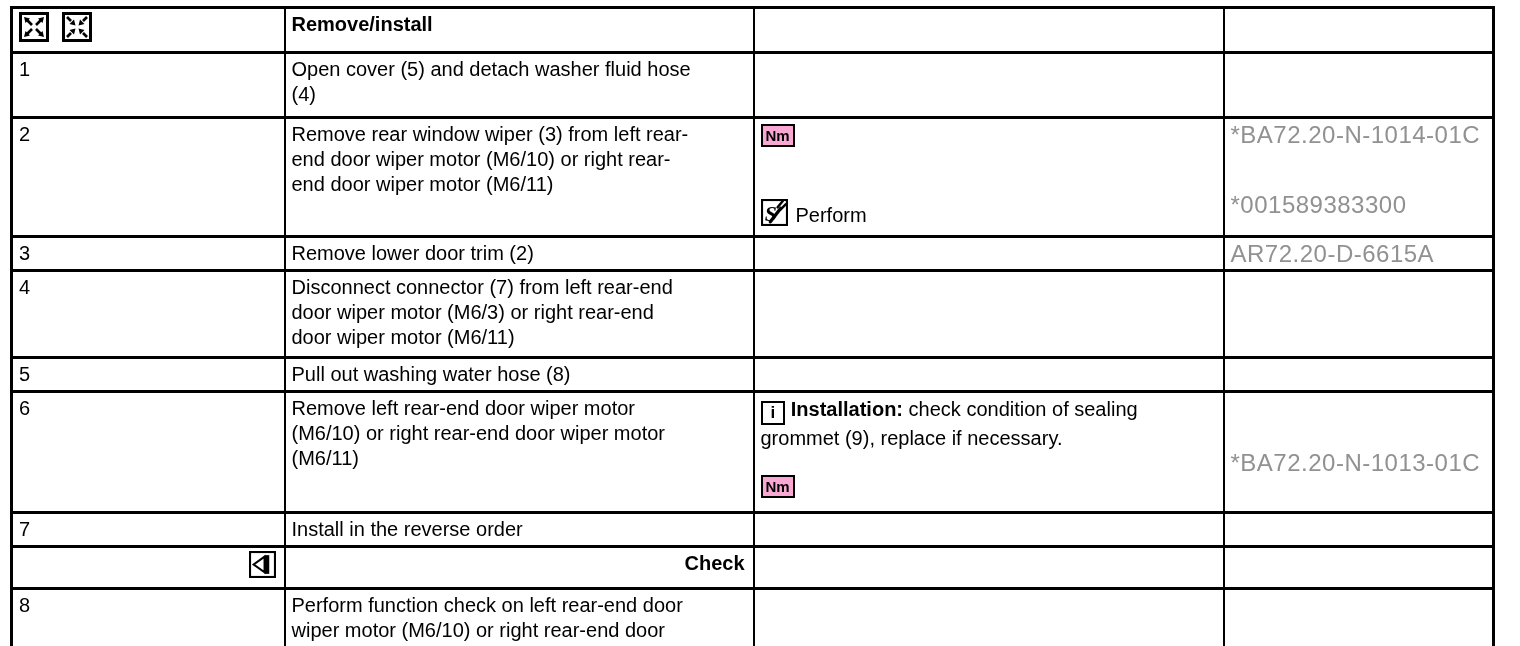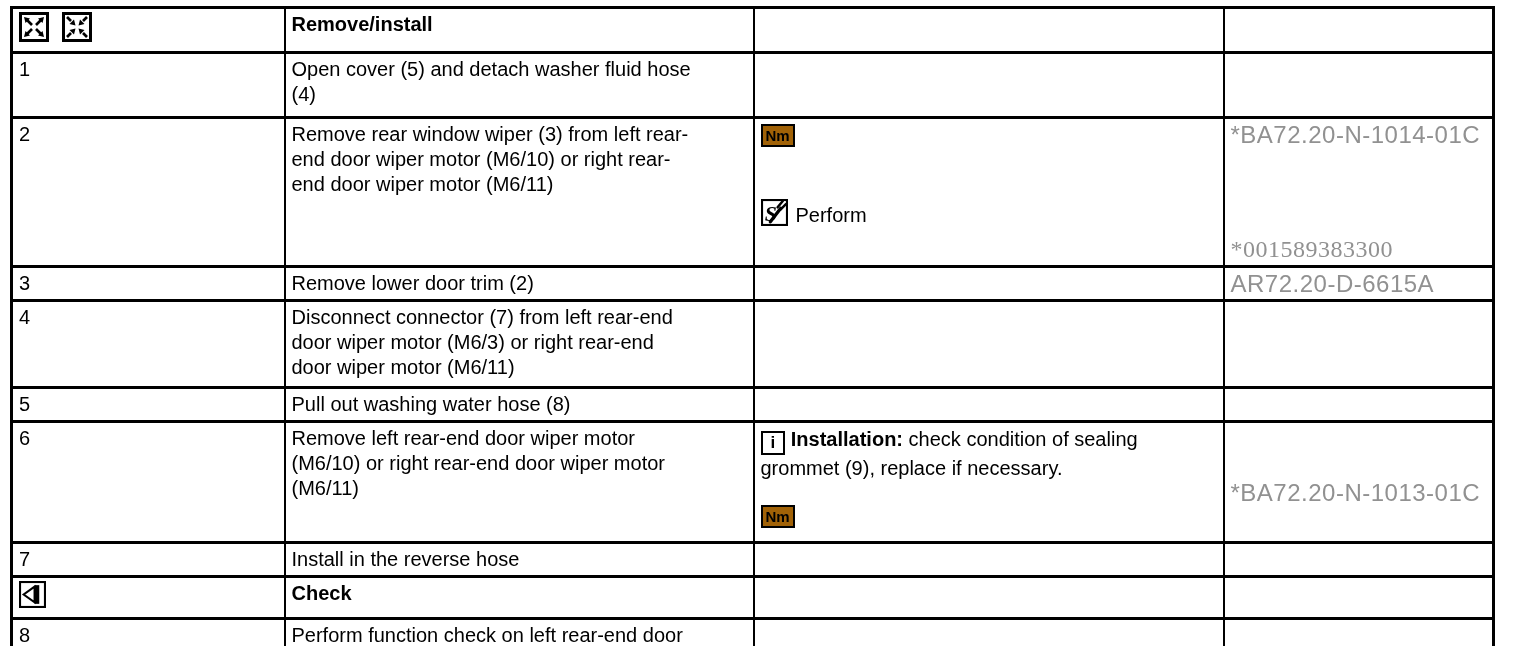--- a/index.html
+++ b/index.html
@@ -32,44 +32,44 @@
   .step-num { font-size:20px; }
   
   tr.h-hdr   td { height:25px;margin-left:42px; }
   tr.h-r1    td { height:56px; }
   tr.h-r2    td { height:108px; }
   tr.h-r3    td { height:24px; }
   tr.h-r4    td { height:78px; }
   tr.h-r5    td { height:22px; }
   tr.h-r6    td { height:112px; }
   tr.h-r7    td { height:23px; }
-  tr.h-chk   td { height:30px; }
+  tr.h-chk   td { height:30px;text-align:right; }
   tr.h-r8    td { height:76px; }
 
   
   .code {
     color:#919191;
     font-size:24px;
     letter-spacing:0.5px;
     text-decoration:none;
     display:block;
     cursor:pointer;
   }
-  .code-lower  { margin-top:90px;font-family:Liberation Serif, serif; }
+  .code-lower  { margin-top:45px; }
   .code-bottom { margin-top:54px; }
 
   
   .nm-box {
     display:inline-block;
     border:2px solid #000;
     font-weight:bold;
     font-size:15px;
     line-height:19px;
     padding:0 3px;
-    background:#a16207;
+    background:#f9a8d4;
   }
   .info-box {
     display:inline-block;
     border:2px solid #000;
     font-weight:bold;
     font-size:17px;
     line-height:20px;
     padding:0 8px;
     background:#fff;
     vertical-align:-2px;
@@ -221,21 +221,21 @@
         <span class="nm-box">Nm</span>
       </div>
     </td>
     <td>
       <a class="code code-bottom">*BA72.20-N-1013-01C</a>
     </td>
   </tr>
 
   <tr class="h-r7">
     <td><span class="step-num">7</span></td>
-    <td><span class="desc">Install in the reverse hose</span></td>
+    <td><span class="desc">Install in the reverse order</span></td>
     <td></td>
     <td></td>
   </tr>
 
   <tr class="h-chk">
     <td>
       <span class="iconbtn">
         <svg viewBox="0 0 26 26" width="27" height="27">
           <rect x="1" y="1" width="24" height="24" fill="none" stroke="#000" stroke-width="2"></rect>
           <rect x="15" y="4" width="4.5" height="18" fill="#000"></rect>

